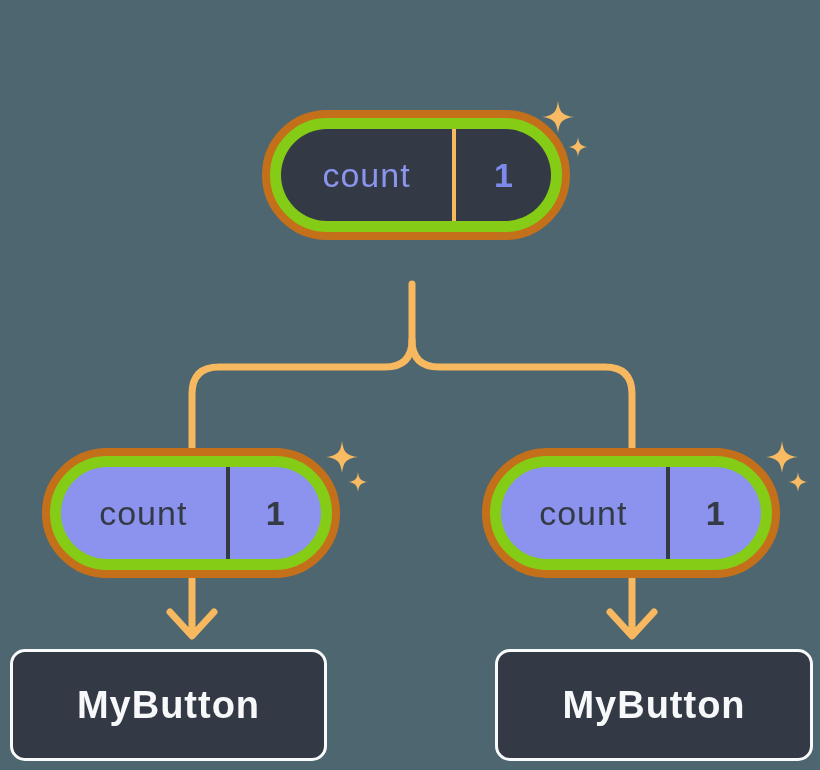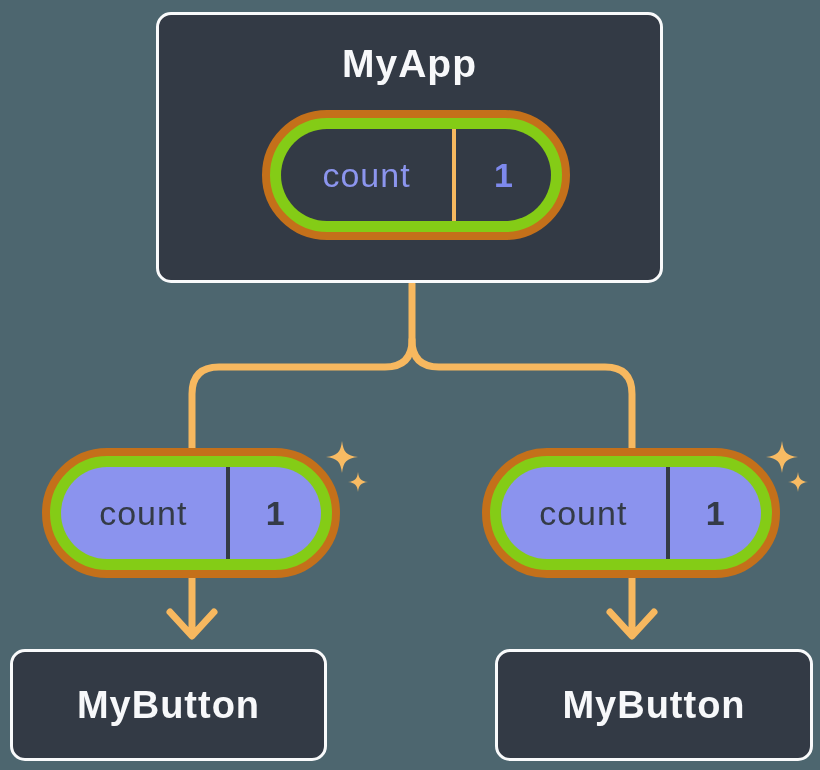--- a/index.html
+++ b/index.html
@@ -69,23 +69,20 @@
 
       <path transform="translate(558,117) scale(16)" d="M0,-1 C0.08,-0.3 0.3,-0.08 1,0 C0.3,0.08 0.08,0.3 0,1 C-0.08,0.3 -0.3,0.08 -1,0 C-0.3,-0.08 -0.08,-0.3 0,-1 Z"></path>
       <path transform="translate(578,147) scale(10)" d="M0,-1 C0.08,-0.3 0.3,-0.08 1,0 C0.3,0.08 0.08,0.3 0,1 C-0.08,0.3 -0.3,0.08 -1,0 C-0.3,-0.08 -0.08,-0.3 0,-1 Z"></path>
       <path transform="translate(342,457) scale(16)" d="M0,-1 C0.08,-0.3 0.3,-0.08 1,0 C0.3,0.08 0.08,0.3 0,1 C-0.08,0.3 -0.3,0.08 -1,0 C-0.3,-0.08 -0.08,-0.3 0,-1 Z"></path>
       <path transform="translate(358,482) scale(10)" d="M0,-1 C0.08,-0.3 0.3,-0.08 1,0 C0.3,0.08 0.08,0.3 0,1 C-0.08,0.3 -0.3,0.08 -1,0 C-0.3,-0.08 -0.08,-0.3 0,-1 Z"></path>
       <path transform="translate(782,457) scale(16)" d="M0,-1 C0.08,-0.3 0.3,-0.08 1,0 C0.3,0.08 0.08,0.3 0,1 C-0.08,0.3 -0.3,0.08 -1,0 C-0.3,-0.08 -0.08,-0.3 0,-1 Z"></path>
       <path transform="translate(798,482) scale(10)" d="M0,-1 C0.08,-0.3 0.3,-0.08 1,0 C0.3,0.08 0.08,0.3 0,1 C-0.08,0.3 -0.3,0.08 -1,0 C-0.3,-0.08 -0.08,-0.3 0,-1 Z"></path>
     </g>
   </svg>
 
-  <div class="node node-root">
-    <div class="node-title">MyApp</div>
-  </div>
 
   <div class="pill pill-root">
     <div class="pill-core core-dark">
       <div class="pill-cell cell-label">count</div>
       <div class="divider"></div>
       <div class="pill-cell cell-value">1</div>
     </div>
   </div>
 
   <div class="pill pill-left">

